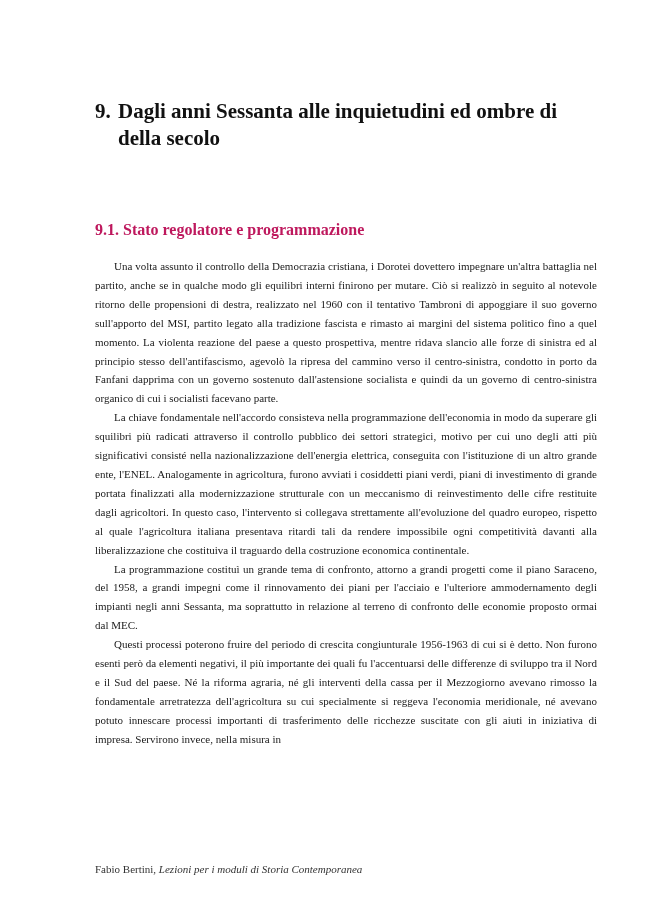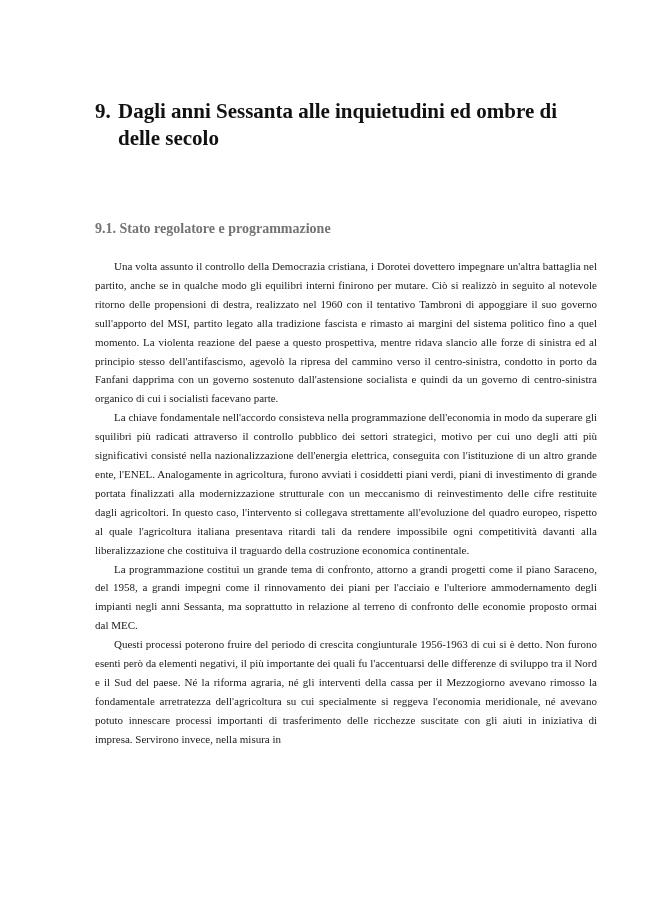--- a/index.html
+++ b/index.html
@@ -36,24 +36,24 @@
       width: 23px;
     }
     .chapter-title .line2 {
       display: block;
       padding-left: 23px;
     }
     .section-title {
       position: absolute;
       left: 95px;
       top: 221px;
-      font-size: 14px;
+      font-size: 16px;
       font-weight: bold;
       margin: 0;
-      color: #737373;
+      color: #be185d;
     }
     .body-text {
       position: absolute;
       left: 95px;
       top: 257px;
       width: 502px;
     }
     .body-text p {
       margin: 0;
       font-size: 11px;
@@ -73,28 +73,31 @@
     }
     .footer .italic { font-style: italic; }
   </style>
 </head>
 <body>
 
 <div class="page">
 
   <h1 class="chapter-title">
     <span class="num">9.</span><span>Dagli anni Sessanta alle inquietudini ed ombre di</span>
-    <span class="line2">delle secolo</span>
+    <span class="line2">della secolo</span>
   </h1>
 
   <h2 class="section-title">9.1. Stato regolatore e programmazione</h2>
 
   <div class="body-text">
     <p>Una volta assunto il controllo della Democrazia cristiana, i Dorotei dovettero impegnare un'altra battaglia nel partito, anche se in qualche modo gli equilibri interni finirono per mutare. Ciò si realizzò in seguito al notevole ritorno delle propensioni di destra, realizzato nel 1960 con il tentativo Tambroni di appoggiare il suo governo sull'apporto del MSI, partito legato alla tradizione fascista e rimasto ai margini del sistema politico fino a quel momento. La violenta reazione del paese a questo prospettiva, mentre ridava slancio alle forze di sinistra ed al principio stesso dell'antifascismo, agevolò la ripresa del cammino verso il centro-sinistra, condotto in porto da Fanfani dapprima con un governo sostenuto dall'astensione socialista e quindi da un governo di centro-sinistra organico di cui i socialisti facevano parte.</p>
     <p>La chiave fondamentale nell'accordo consisteva nella programmazione dell'economia in modo da superare gli squilibri più radicati attraverso il controllo pubblico dei settori strategici, motivo per cui uno degli atti più significativi consisté nella nazionalizzazione dell'energia elettrica, conseguita con l'istituzione di un altro grande ente, l'ENEL. Analogamente in agricoltura, furono avviati i cosiddetti piani verdi, piani di investimento di grande portata finalizzati alla modernizzazione strutturale con un meccanismo di reinvestimento delle cifre restituite dagli agricoltori. In questo caso, l'intervento si collegava strettamente all'evoluzione del quadro europeo, rispetto al quale l'agricoltura italiana presentava ritardi tali da rendere impossibile ogni competitività davanti alla liberalizzazione che costituiva il traguardo della costruzione economica continentale.</p>
     <p>La programmazione costituì un grande tema di confronto, attorno a grandi progetti come il piano Saraceno, del 1958, a grandi impegni come il rinnovamento dei piani per l'acciaio e l'ulteriore ammodernamento degli impianti negli anni Sessanta, ma soprattutto in relazione al terreno di confronto delle economie proposto ormai dal MEC.</p>
     <p>Questi processi poterono fruire del periodo di crescita congiunturale 1956-1963 di cui si è detto. Non furono esenti però da elementi negativi, il più importante dei quali fu l'accentuarsi delle differenze di sviluppo tra il Nord e il Sud del paese. Né la riforma agraria, né gli interventi della cassa per il Mezzogiorno avevano rimosso la fondamentale arretratezza dell'agricoltura su cui specialmente si reggeva l'economia meridionale, né avevano potuto innescare processi importanti di trasferimento delle ricchezze suscitate con gli aiuti in iniziativa di impresa. Servirono invece, nella misura in</p>
   </div>
 
   <div class="footer">
+    <div>
+      <span>Fabio Bertini, </span><span class="italic">Lezioni per i moduli di Storia Contemporanea</span>
+    </div>
   </div>
 
 </div>
 
 </body></html>

